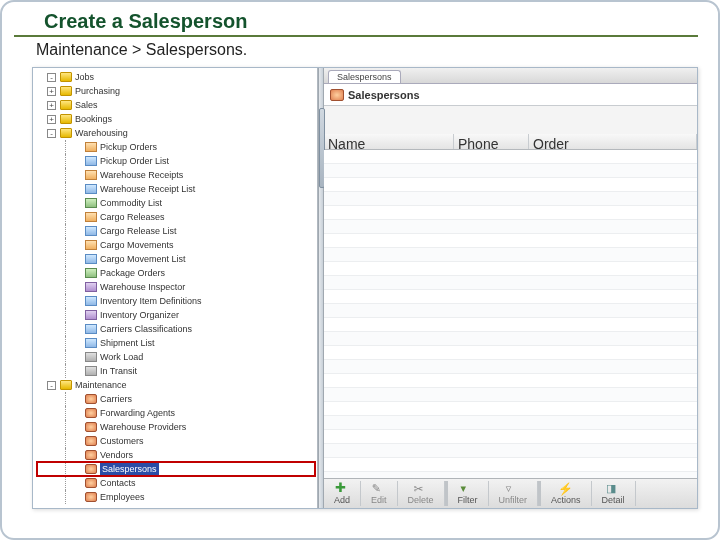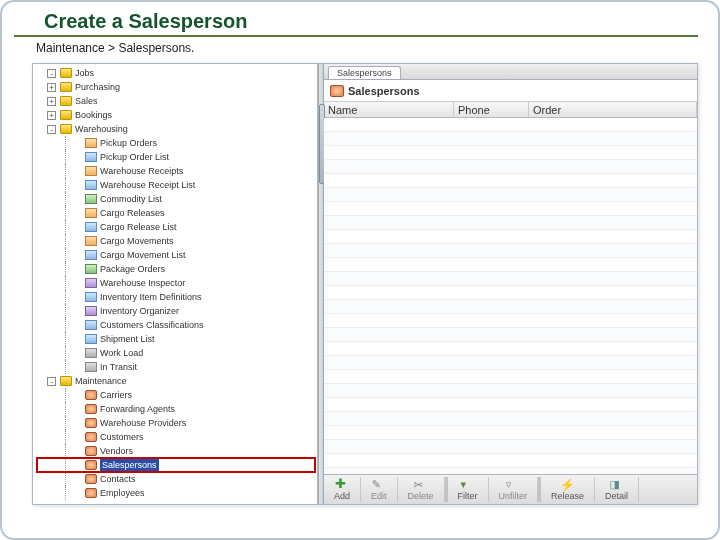--- a/index.html
+++ b/index.html
@@ -15,21 +15,21 @@
   }
   .title {
     color: #14532d;
     font-size: 20px;
     font-weight: bold;
     padding: 8px 0 2px 30px;
     border-bottom: 2px solid #5a7a3a;
     margin: 0 20px 0 12px;
   }
   .subtitle {
-    font-size: 12px;
+    font-size: 16px;
     color: #222;
     padding: 4px 0 4px 34px;
   }
   .app-window {
     margin: 4px 20px 0 30px;
     border: 1px solid #a8b8c8;
     height: 442px;
     display: flex;
     background: #f8f8f8;
     box-shadow: 1px 1px 4px rgba(0,0,0,0.15);
@@ -144,22 +144,23 @@
     font-size: 11px;
     font-weight: bold;
     color: #333;
   }
   .header-band .icon { width:14px; height:12px; margin-right:4px; }
   .col-headers {
     height: 16px;
     display: flex;
     background: linear-gradient(#f8f8f8,#e4e4e4);
     border-bottom: 1px solid #b4b8bc;
-    font-size: 11px;
+    font-size: 14px;
     color: #333;
+    margin-top: 28px;
   }
   .col-headers .col {
     border-right: 1px solid #c8ccd0;
     padding: 2px 4px;
   }
   .col-name { width: 130px; }
   .col-phone { width: 75px; }
   .col-email { flex: 1; }
   .grid-body {
     flex: 1;
@@ -314,21 +315,21 @@
         <div class="tree-row indent-2">
           <span class="bar"></span>
           <span class="toggle blank"></span>
           <span class="icon doc-purple"></span>
           <span class="label">Inventory Organizer</span>
         </div>
         <div class="tree-row indent-2">
           <span class="bar"></span>
           <span class="toggle blank"></span>
           <span class="icon doc-blue"></span>
-          <span class="label">Customers Classifications</span>
+          <span class="label">Carriers Classifications</span>
         </div>
         <div class="tree-row indent-2">
           <span class="bar"></span>
           <span class="toggle blank"></span>
           <span class="icon doc-blue"></span>
           <span class="label">Shipment List</span>
         </div>
         <div class="tree-row indent-2">
           <span class="bar"></span>
           <span class="toggle blank"></span>
@@ -458,21 +459,21 @@
       <div class="tb-btn tb-split">
         <span class="tb-icon tbi-filter">▾</span>
         <span>Filter</span>
       </div>
       <div class="tb-btn disabled">
         <span class="tb-icon tbi-unfilter">▿</span>
         <span>Unfilter</span>
       </div>
       <div class="tb-btn tb-split">
         <span class="tb-icon tbi-actions">⚡</span>
-        <span>Release</span>
+        <span>Actions</span>
       </div>
       <div class="tb-btn">
         <span class="tb-icon tbi-detail">◨</span>
         <span>Detail</span>
       </div>
     </div>
   </div>
 </div>
 
 </body></html>

